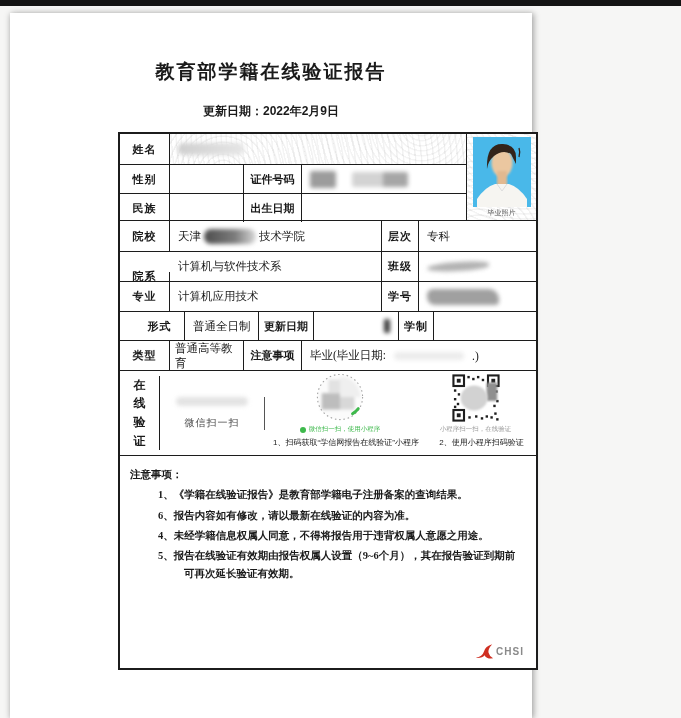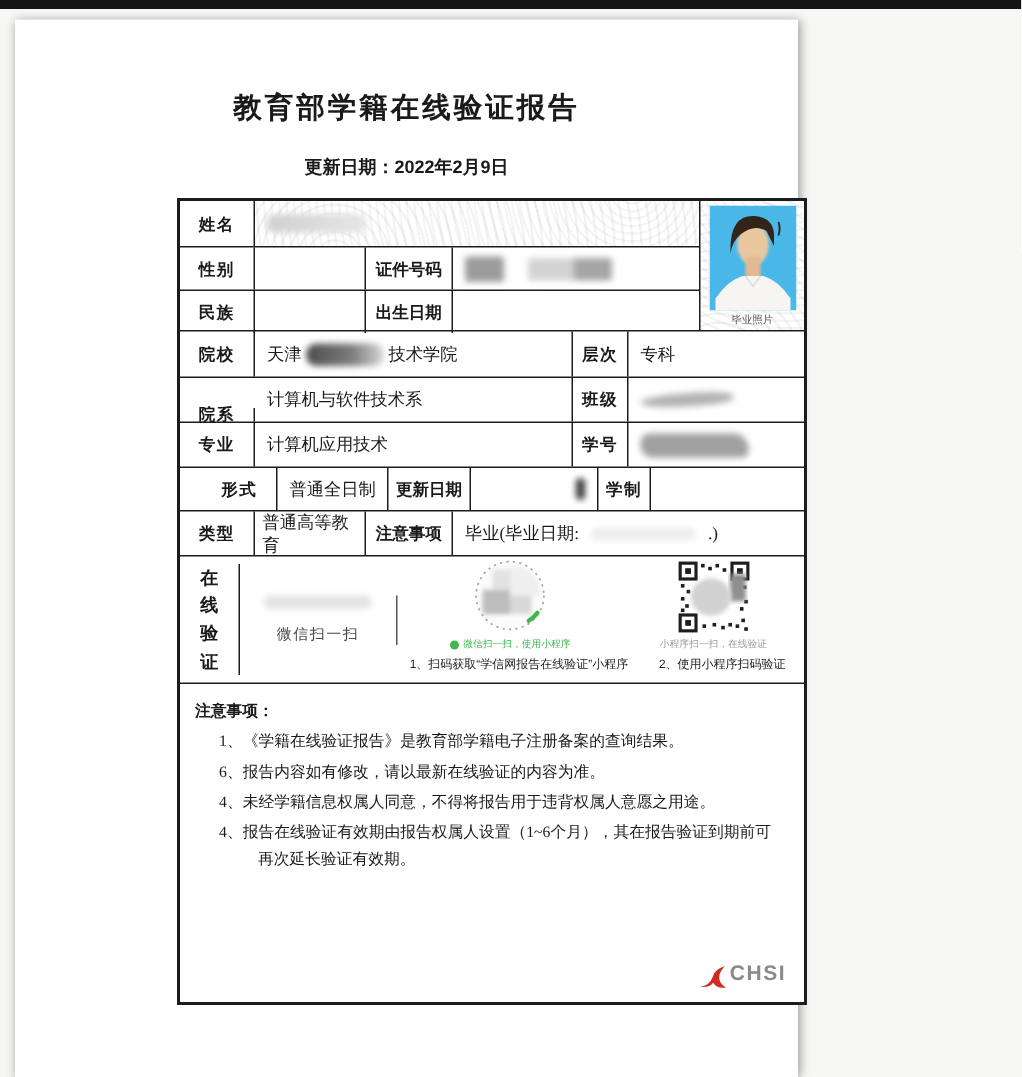--- a/index.html
+++ b/index.html
@@ -36,25 +36,25 @@
   .code-lab{font-size:10px;color:#4a4a4a;letter-spacing:1px;font-family:"Liberation Serif",serif;}
   .qrbox{display:flex;flex-direction:column;align-items:center;justify-content:flex-end;
          padding-bottom:6px;box-sizing:border-box;}
   .hint{font-size:6.5px;display:flex;align-items:center;margin-top:3px;}
   .qr-cap{font-size:8px;color:#222;margin-top:3px;white-space:nowrap;margin-left:12px;}
   .wechat-dot{width:6px;height:6px;border-radius:50%;background:#3eb94c;display:inline-block;
               margin-right:3px;}
   .notes{flex:1;box-sizing:border-box;padding:10px 12px 8px 10px;position:relative;
          font-size:10.5px;line-height:1.65;}
   .notes-head{font-weight:bold;}
-  .notes-list{margin-left:16px;margin-top:3px;}
+  .notes-list{margin-left:28px;margin-top:3px;font-weight:bold;}
   .note-item{padding-left:26px;text-indent:-26px;margin-bottom:3px;
              font-family:"Liberation Serif",serif;}
   .chsi{position:absolute;right:12px;bottom:8px;display:flex;align-items:flex-end;}
-  .chsi-text{font-size:14px;font-weight:bold;color:#8a8a8a;letter-spacing:1px;margin-left:2px;}
+  .chsi-text{font-size:10px;font-weight:bold;color:#8a8a8a;letter-spacing:1px;margin-left:2px;}
 </style>
 </head>
 <body>
 
 <div id="screen">
   <div class="topbar"></div>
 
   <div class="page">
     <div class="title">教育部学籍在线验证报告</div>
     <div class="update">更新日期：2022年2月9日</div>
@@ -230,21 +230,21 @@
           </div>
         </div>
       </div>
 
       <div class="notes">
         <div class="notes-head">注意事项：</div>
         <div class="notes-list">
           <div class="note-item">1、《学籍在线验证报告》是教育部学籍电子注册备案的查询结果。</div>
           <div class="note-item">6、报告内容如有修改，请以最新在线验证的内容为准。</div>
           <div class="note-item">4、未经学籍信息权属人同意，不得将报告用于违背权属人意愿之用途。</div>
-          <div class="note-item">4、报告在线验证有效期由报告权属人设置（1~6个月），其在报告验证到期前可再次延长验证有效期。</div>
+          <div class="note-item">5、报告在线验证有效期由报告权属人设置（9~6个月），其在报告验证到期前可再次延长验证有效期。</div>
         </div>
         <div class="chsi">
           <svg width="20" height="17" viewBox="0 0 22 18">
             <path d="M2 16 Q9 15 11 9 Q12.5 3 20 1 Q15 6.5 16 10.5 Q17 14.5 21 16.5 Q14 17.5 11.5 13 Q9.5 16.5 2 16 Z" fill="#cf2e21"></path>
           </svg>
           <span class="chsi-text">CHSI</span>
         </div>
       </div>
 
     </div>

